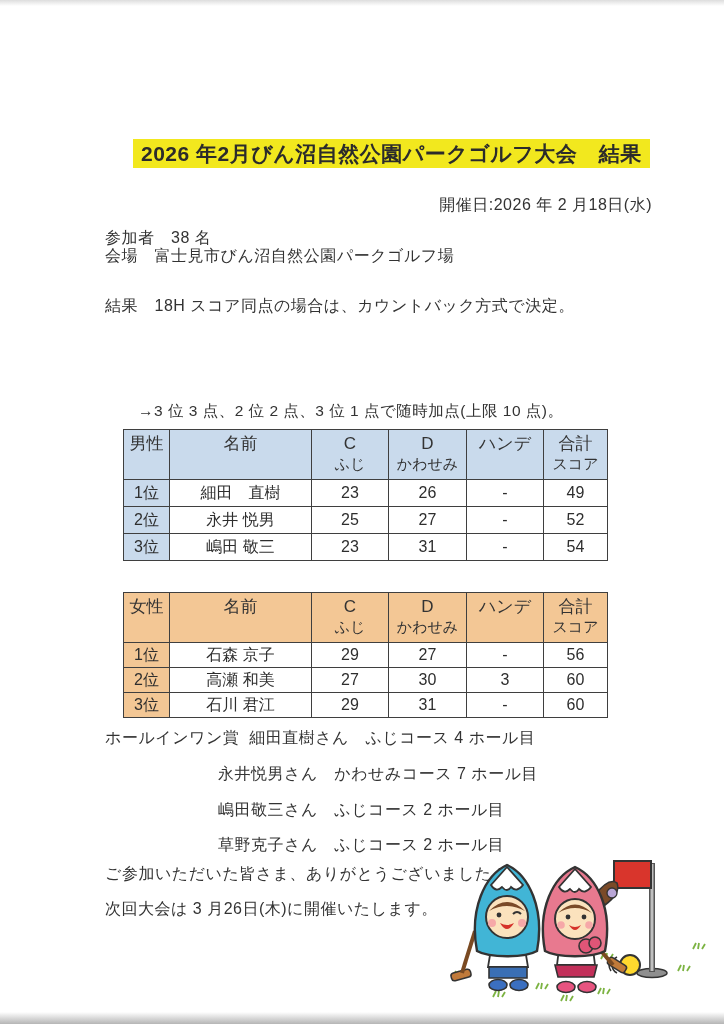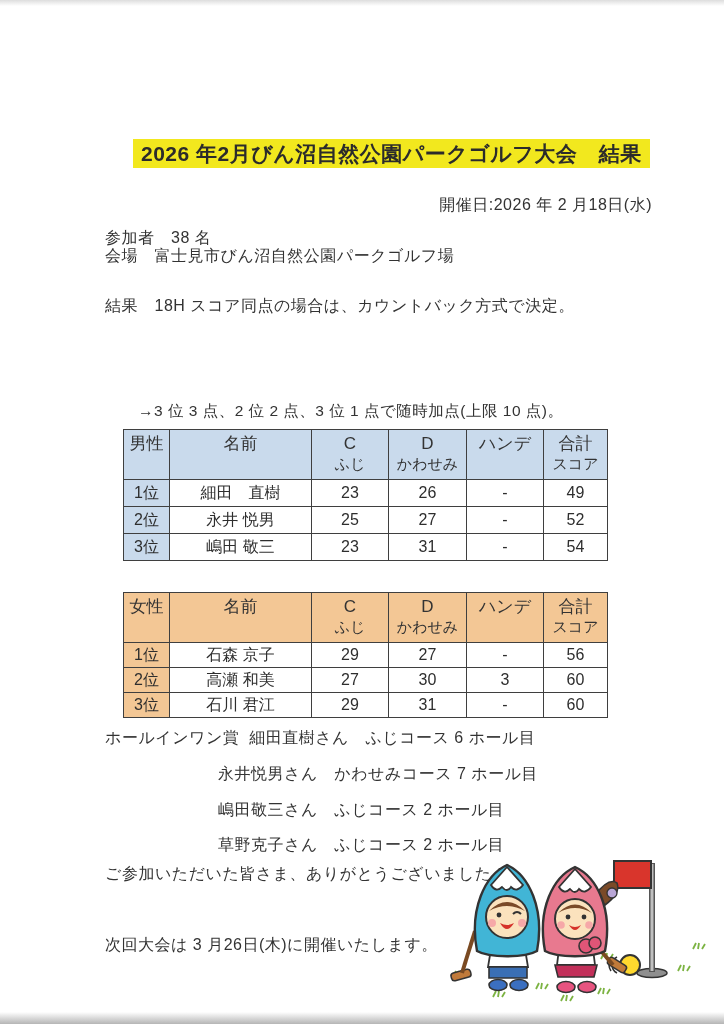--- a/index.html
+++ b/index.html
@@ -177,28 +177,28 @@
         <td>石川 君江</td>
         <td>29</td>
         <td>31</td>
         <td>-</td>
         <td class="total">60</td>
       </tr>
     </tbody>
   </table>
 
   <div class="text-line" style="left:105px;top:728px;">
-    <span>ホールインワン賞</span><span>&nbsp;&nbsp;</span><span>細田直樹さん　ふじコース 6 ホール目</span>
+    <span>ホールインワン賞</span><span>&nbsp;&nbsp;</span><span>細田直樹さん　ふじコース 4 ホール目</span>
   </div>
   <div class="text-line" style="left:218px;top:764px;">永井悦男さん　かわせみコース 7 ホール目</div>
   <div class="text-line" style="left:218px;top:800px;">嶋田敬三さん　ふじコース 2 ホール目</div>
   <div class="text-line" style="left:218px;top:835px;">草野克子さん　ふじコース 2 ホール目</div>
 
   <div class="text-line" style="left:105px;top:864px;">ご参加いただいた皆さま、ありがとうございました！</div>
-  <div class="text-line" style="left:105px;top:899px;margin-top:36px;">次回大会は 3 月26日(木)に開催いたします。</div>
+  <div class="text-line" style="left:105px;top:899px;">次回大会は 3 月26日(木)に開催いたします。</div>
 
   <svg class="mascots" width="275" height="152" viewBox="0 0 275 152">
 
     <g stroke="#7cb342" stroke-width="1.8" fill="none">
       <g transform="translate(12,118)">
           <path d="M-4,6 L-1,0 M1,6 L2,0 M5,6 L8,1"></path>
         </g>
       <g transform="translate(52,138)">
           <path d="M-4,6 L-1,0 M1,6 L2,0 M5,6 L8,1"></path>
         </g>

